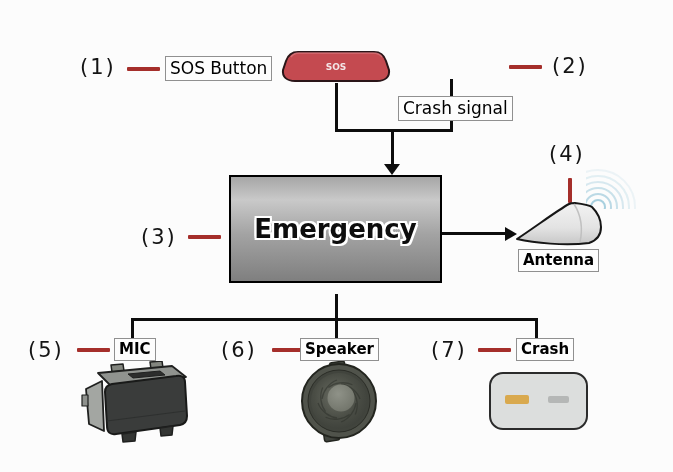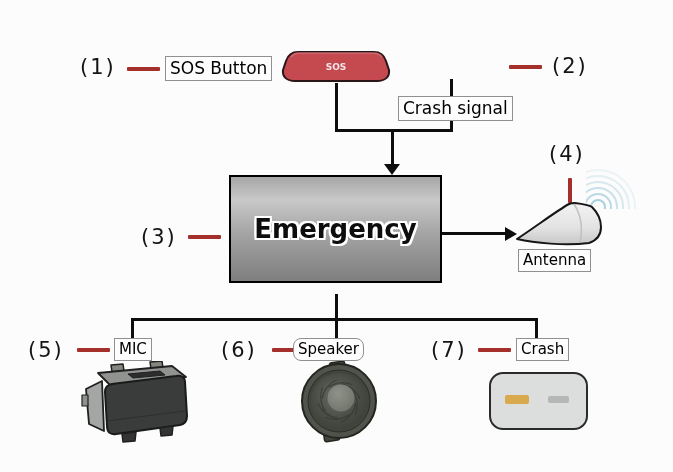--- a/index.html
+++ b/index.html
@@ -17,21 +17,21 @@
     position:absolute;font-size:21px;color:#141414;letter-spacing:2px;
     font-family:"DejaVu Sans",sans-serif;white-space:nowrap;
   }
   
   .labelbox{
     position:absolute;background:#fdfdfd;border:1px solid #909090;
     color:#000;padding:1px 4px;white-space:nowrap;line-height:1.25;
     font-family:"DejaVu Sans",sans-serif;
   }
   .labelbox.big{font-size:17px;}
-  .labelbox.small{font-size:15px;}
+  .labelbox.small{font-size:15px;font-weight:bold;}
   
   .sysbox{
     position:absolute;left:229px;top:175px;width:213px;height:108px;box-sizing:border-box;
     border:2.5px solid #000;
     background:linear-gradient(180deg,#a6a6a6 0%,#c9c9c9 22%,#a3a3a3 55%,#7f7f7f 100%);
     display:flex;flex-direction:column;align-items:center;justify-content:center;gap:5px;
   }
   .sysbox .sysline{
     font-size:26px;font-weight:bold;color:#0d0d0d;line-height:1.25;
     text-shadow:-2px -2px 0 #fff,2px -2px 0 #fff,-2px 2px 0 #fff,2px 2px 0 #fff,
@@ -95,21 +95,21 @@
   <div class="num" style="left:221px;top:338px;">(6)</div>
   <div class="dash" style="left:272px;top:348px;"></div>
 
   <div class="num" style="left:431px;top:338px;">(7)</div>
   <div class="dash" style="left:478px;top:348px;"></div>
 
   <div class="labelbox big" style="left:165px;top:56px;">SOS Button</div>
   <div class="labelbox big" style="left:398px;top:54px;margin-top:42px;">Crash signal</div>
   <div class="labelbox small" style="left:518px;top:249px;">Antenna</div>
   <div class="labelbox small" style="left:114px;top:338px;">MIC</div>
-  <div class="labelbox small" style="left:293px;top:338px;border-radius:8px;">Speaker</div>
+  <div class="labelbox small" style="left:300px;top:338px;">Speaker</div>
   <div class="labelbox small" style="left:516px;top:338px;">Crash</div>
 
   <div class="sysbox">
     <div class="sysline">Emergency</div>
   </div>
 
   <svg class="svgimg" style="left:281px;top:49px;" width="110" height="36" viewBox="0 0 110 36">
     <path d="M17 3 H93 C99 3 103 6 105 12 L108 21 C109 28 104 32 96 32 H14 C6 32 1 28 2 21 L5 12 C7 6 11 3 17 3 Z" fill="#c44a50" stroke="#2a1518" stroke-width="2" stroke-linejoin="round"></path>
     <path d="M10 8 C12 5 15 4 18 4 H92 C96 4 99 5 101 8" fill="none" stroke="#d9777c" stroke-width="1.5" opacity="0.8"></path>
     <text x="55" y="21" text-anchor="middle" font-size="9" font-weight="bold" fill="#f3e5e6" font-family="DejaVu Sans, sans-serif">SOS</text>

